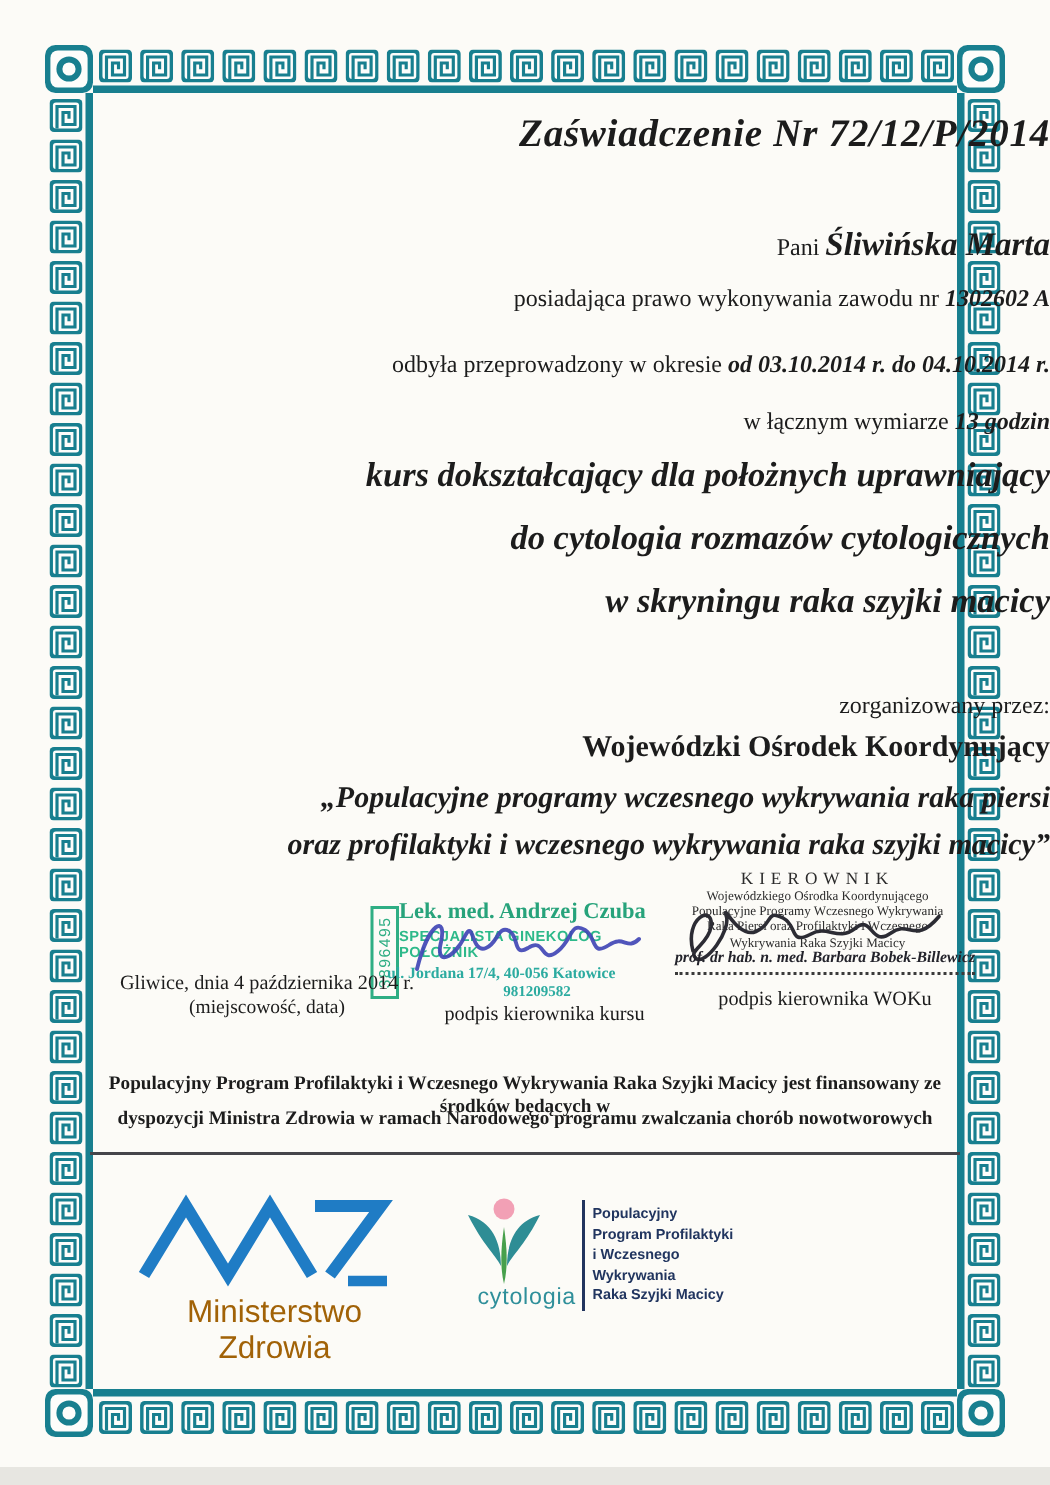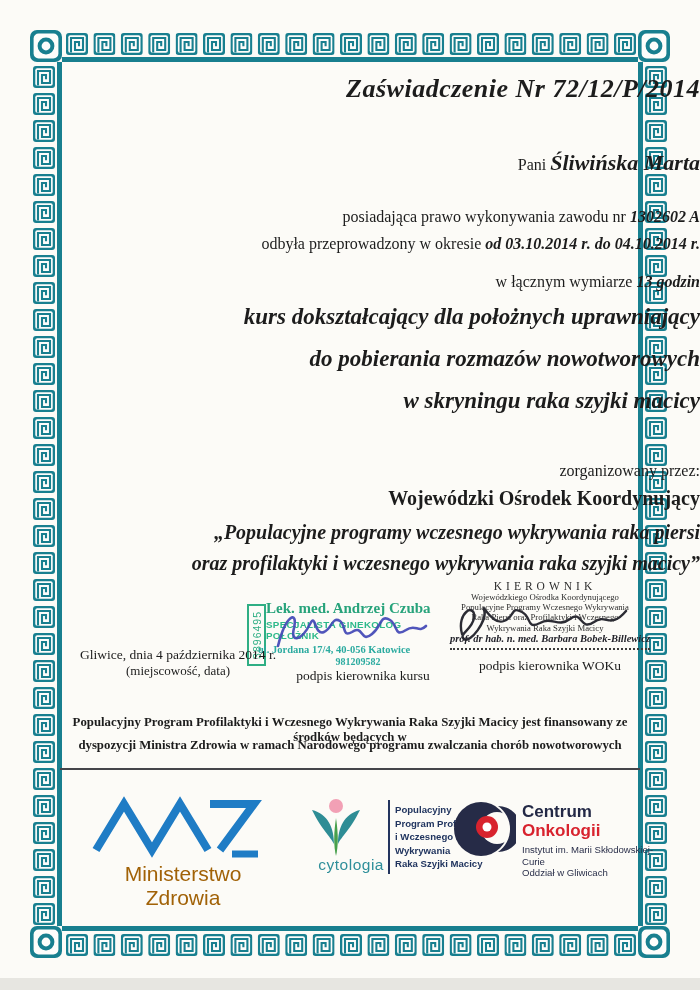--- a/index.html
+++ b/index.html
@@ -6,21 +6,21 @@
   .page{position:relative;width:700px;height:990px;background:#fcfbf7;overflow:hidden;
         font-family:"Liberation Serif","DejaVu Serif",serif;color:#1c1c1c;}
   .abs{position:absolute;}
   .ctr{left:0;right:0;text-align:right;}
   
   .title{top:74px;font-size:26px;font-weight:bold;font-style:italic;letter-spacing:.5px;}
   .recipient{top:150px;font-size:16px;}
   .recipient .name{font-size:22px;font-weight:bold;font-style:italic;}
   .bodyline{font-size:16px;}
   .bodyline .val{font-weight:bold;font-style:italic;}
-  .lic{top:208px;} .per{top:235px;padding-left:26px;} .dur{top:273px;}
+  .lic{top:191px;} .per{top:235px;padding-left:26px;} .dur{top:273px;}
   .course{font-size:23px;font-weight:bold;font-style:italic;}
   .c1{top:304px;} .c2{top:346px;} .c3{top:388px;}
   .orglabel{top:462px;font-size:16px;margin-left:28px;}
   .orgname{top:487px;font-size:20px;font-weight:bold;}
   .quote{font-size:20px;font-weight:bold;font-style:italic;margin-left:30px;}
   .q1{top:521px;} .q2{top:552px;}
   
   .wok{left:420px;top:580px;width:250px;text-align:center;}
   .wok .head{font-size:11.5px;letter-spacing:4px;color:#2c2c2c;}
   .wok .ln{font-size:8.7px;line-height:10.2px;color:#2c2c2c;}
@@ -216,21 +216,21 @@
     <span>odbyła przeprowadzony w okresie</span>
     <span class="val">od 03.10.2014 r. do 04.10.2014 r.</span>
   </div>
 
   <div class="abs ctr bodyline dur">
     <span>w łącznym wymiarze</span>
     <span class="val">13 godzin</span>
   </div>
 
   <div class="abs ctr course c1">kurs dokształcający dla położnych uprawniający</div>
-  <div class="abs ctr course c2">do pobierania rozmazów nowotworowych</div>
+  <div class="abs ctr course c2">do cytologia rozmazów cytologicznych</div>
   <div class="abs ctr course c3">w skryningu raka szyjki macicy</div>
 
   <div class="abs ctr orglabel">zorganizowany przez:</div>
   <div class="abs ctr orgname">Wojewódzki Ośrodek Koordynujący</div>
   <div class="abs ctr quote q1">„Populacyjne programy wczesnego wykrywania raka piersi</div>
   <div class="abs ctr quote q2">oraz profilaktyki i wczesnego wykrywania raka szyjki macicy”</div>
 
   <div class="abs wok">
     <div class="head">KIEROWNIK</div>
     <div class="ln">Wojewódzkiego Ośrodka Koordynującego</div>
@@ -290,30 +290,15 @@
     <div class="bar"></div>
     <div class="lines">
       <div>Populacyjny</div>
       <div>Program Profilaktyki</div>
       <div>i Wczesnego</div>
       <div>Wykrywania</div>
       <div>Raka Szyjki Macicy</div>
     </div>
   </div>
 
-  <div class="abs onco">
-    <svg class="disc" width="64" height="64" viewBox="0 0 64 64">
-      <circle cx="29" cy="32" r="27" fill="#262B47"></circle>
-      <circle cx="45" cy="31" r="16" fill="#fcfbf7"></circle>
-      <path d="M46 9 A28 28 0 0 1 46 55 A21 21 0 0 0 46 9 Z" fill="#262B47"></path>
-      <circle cx="35" cy="30" r="11" fill="#D8232E"></circle>
-      <circle cx="35" cy="30" r="4.5" fill="#ffffff"></circle>
-    </svg>
-    <div class="txt">
-      <div class="t1">Centrum</div>
-      <div class="t2">Onkologii</div>
-      <div class="t3">Instytut im. Marii Skłodowskiej-Curie</div>
-      <div class="t4">Oddział w Gliwicach</div>
-    </div>
-  </div>
 
   <div class="abs scan-bottom"></div>
 </div>
 
 </body></html>

